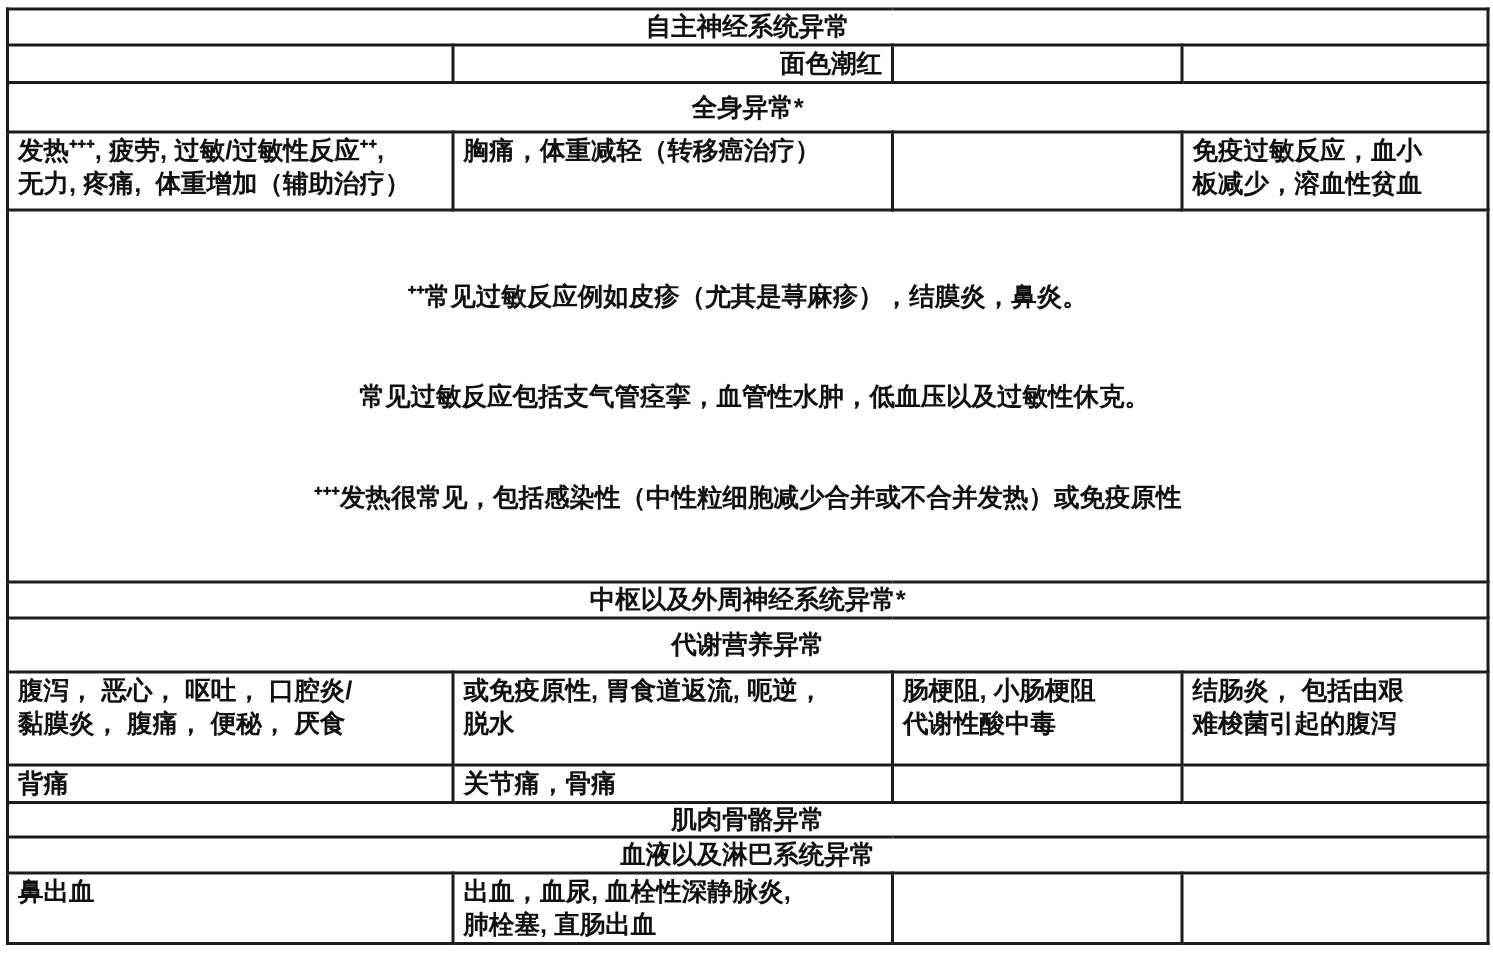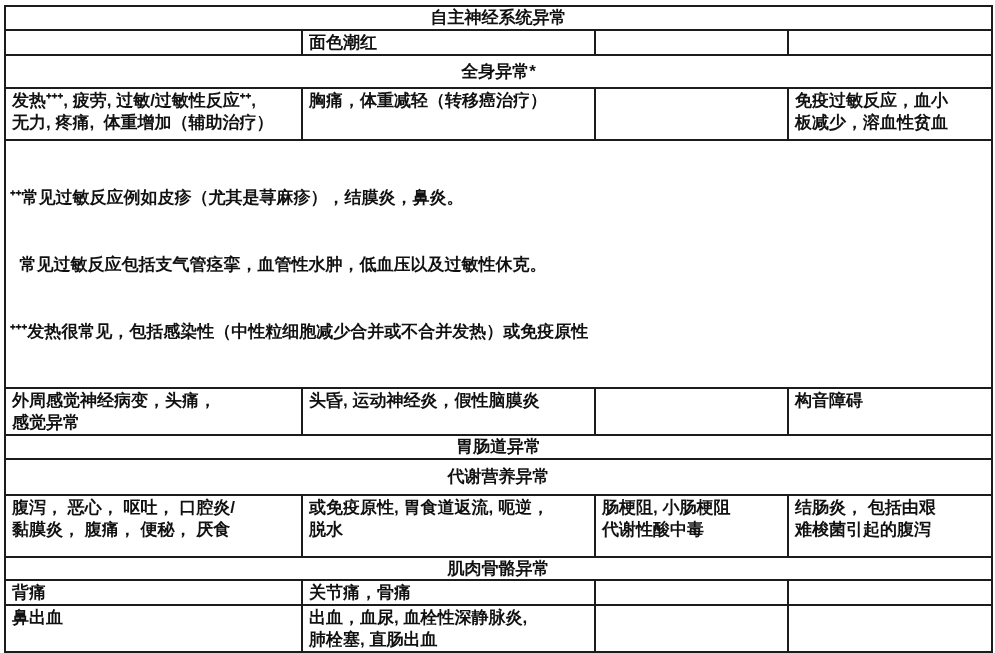--- a/index.html
+++ b/index.html
@@ -26,23 +26,23 @@
     vertical-align: top;
     white-space: pre-wrap;
     overflow: hidden;
   }
   table.adr td.section {
     text-align: center;
     vertical-align: middle;
     padding: 0 4px;
     line-height: 20px;
   }
-  table.adr td.center { text-align: left; vertical-align: middle; }
+  table.adr td.center { text-align: right; vertical-align: middle; }
   table.adr td.note-cell { padding: 1px 4px 0 4px; }
-  .note-line { line-height: 23px; white-space: pre-wrap; }
+  .note-line { line-height: 23px; white-space: pre-wrap; text-align: center; }
 </style>
 </head>
 <body>
 
 <div class="doc">
   <table class="adr">
     <colgroup>
       <col style="width:297px">
         <col style="width:293px">
         <col style="width:193px">
@@ -75,59 +75,55 @@
     </tr>
 
     <tr style="height:70px">
       <td class="note-cell" colspan="4">
         <div class="note-line">⁺⁺常见过敏反应例如皮疹（尤其是荨麻疹），结膜炎，鼻炎。</div>
         <div class="note-line">  常见过敏反应包括支气管痉挛，血管性水肿，低血压以及过敏性休克。</div>
         <div class="note-line">⁺⁺⁺发热很常见，包括感染性（中性粒细胞减少合并或不合并发热）或免疫原性</div>
       </td>
     </tr>
 
-
-    <tr style="height:46px">
-      <td>外周感觉神经病变，头痛，
-感觉异常</td>
-      <td>头昏, 运动神经炎，假性脑膜炎</td>
-      <td></td>
-      <td>构音障碍</td>
+    <tr style="height:24px">
+      <td class="section" colspan="4">中枢以及外周神经系统异常*</td>
     </tr>
 
-    <tr style="height:24px">
-      <td class="section" colspan="4">胃肠道异常</td>
-    </tr>
+
 
     <tr style="height:36px">
       <td class="section" colspan="4">代谢营养异常</td>
     </tr>
 
     <tr style="height:62px">
       <td>腹泻， 恶心， 呕吐， 口腔炎/
 黏膜炎， 腹痛， 便秘， 厌食</td>
       <td>或免疫原性, 胃食道返流, 呃逆，
 脱水</td>
       <td>肠梗阻, 小肠梗阻
 代谢性酸中毒</td>
       <td>结肠炎， 包括由艰
 难梭菌引起的腹泻</td>
     </tr>
 
-    <tr style="height:23px">
-      <td class="section" colspan="4">肌肉骨骼异常</td>
-    </tr>
-
     <tr style="height:25px">
       <td>背痛</td>
       <td>关节痛，骨痛</td>
       <td></td>
       <td></td>
     </tr>
 
+    <tr style="height:23px">
+      <td class="section" colspan="4">肌肉骨骼异常</td>
+    </tr>
+
+    <tr style="height:24px">
+      <td class="section" colspan="4">血液以及淋巴系统异常</td>
+    </tr>
 
     <tr style="height:47px">
       <td>鼻出血</td>
       <td>出血，血尿, 血栓性深静脉炎,
 肺栓塞, 直肠出血</td>
       <td></td>
       <td></td>
     </tr>
 
   </tbody>

